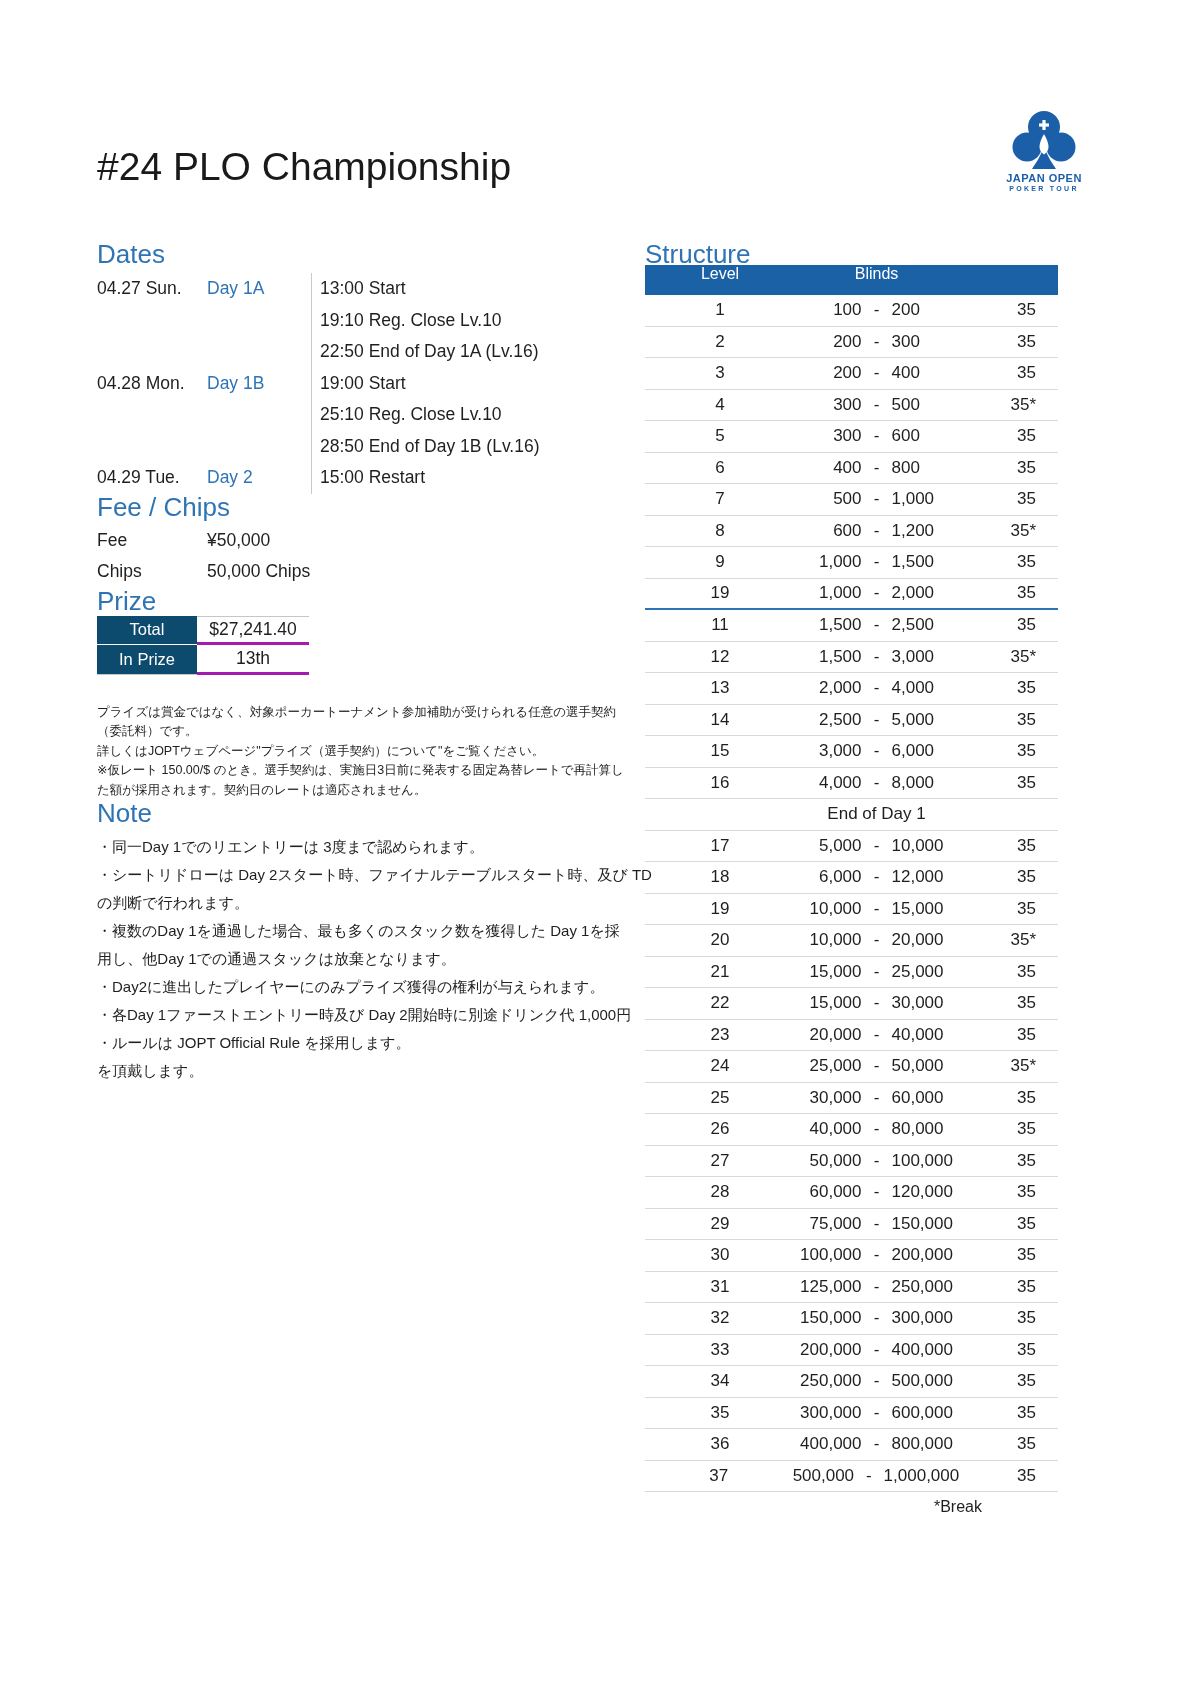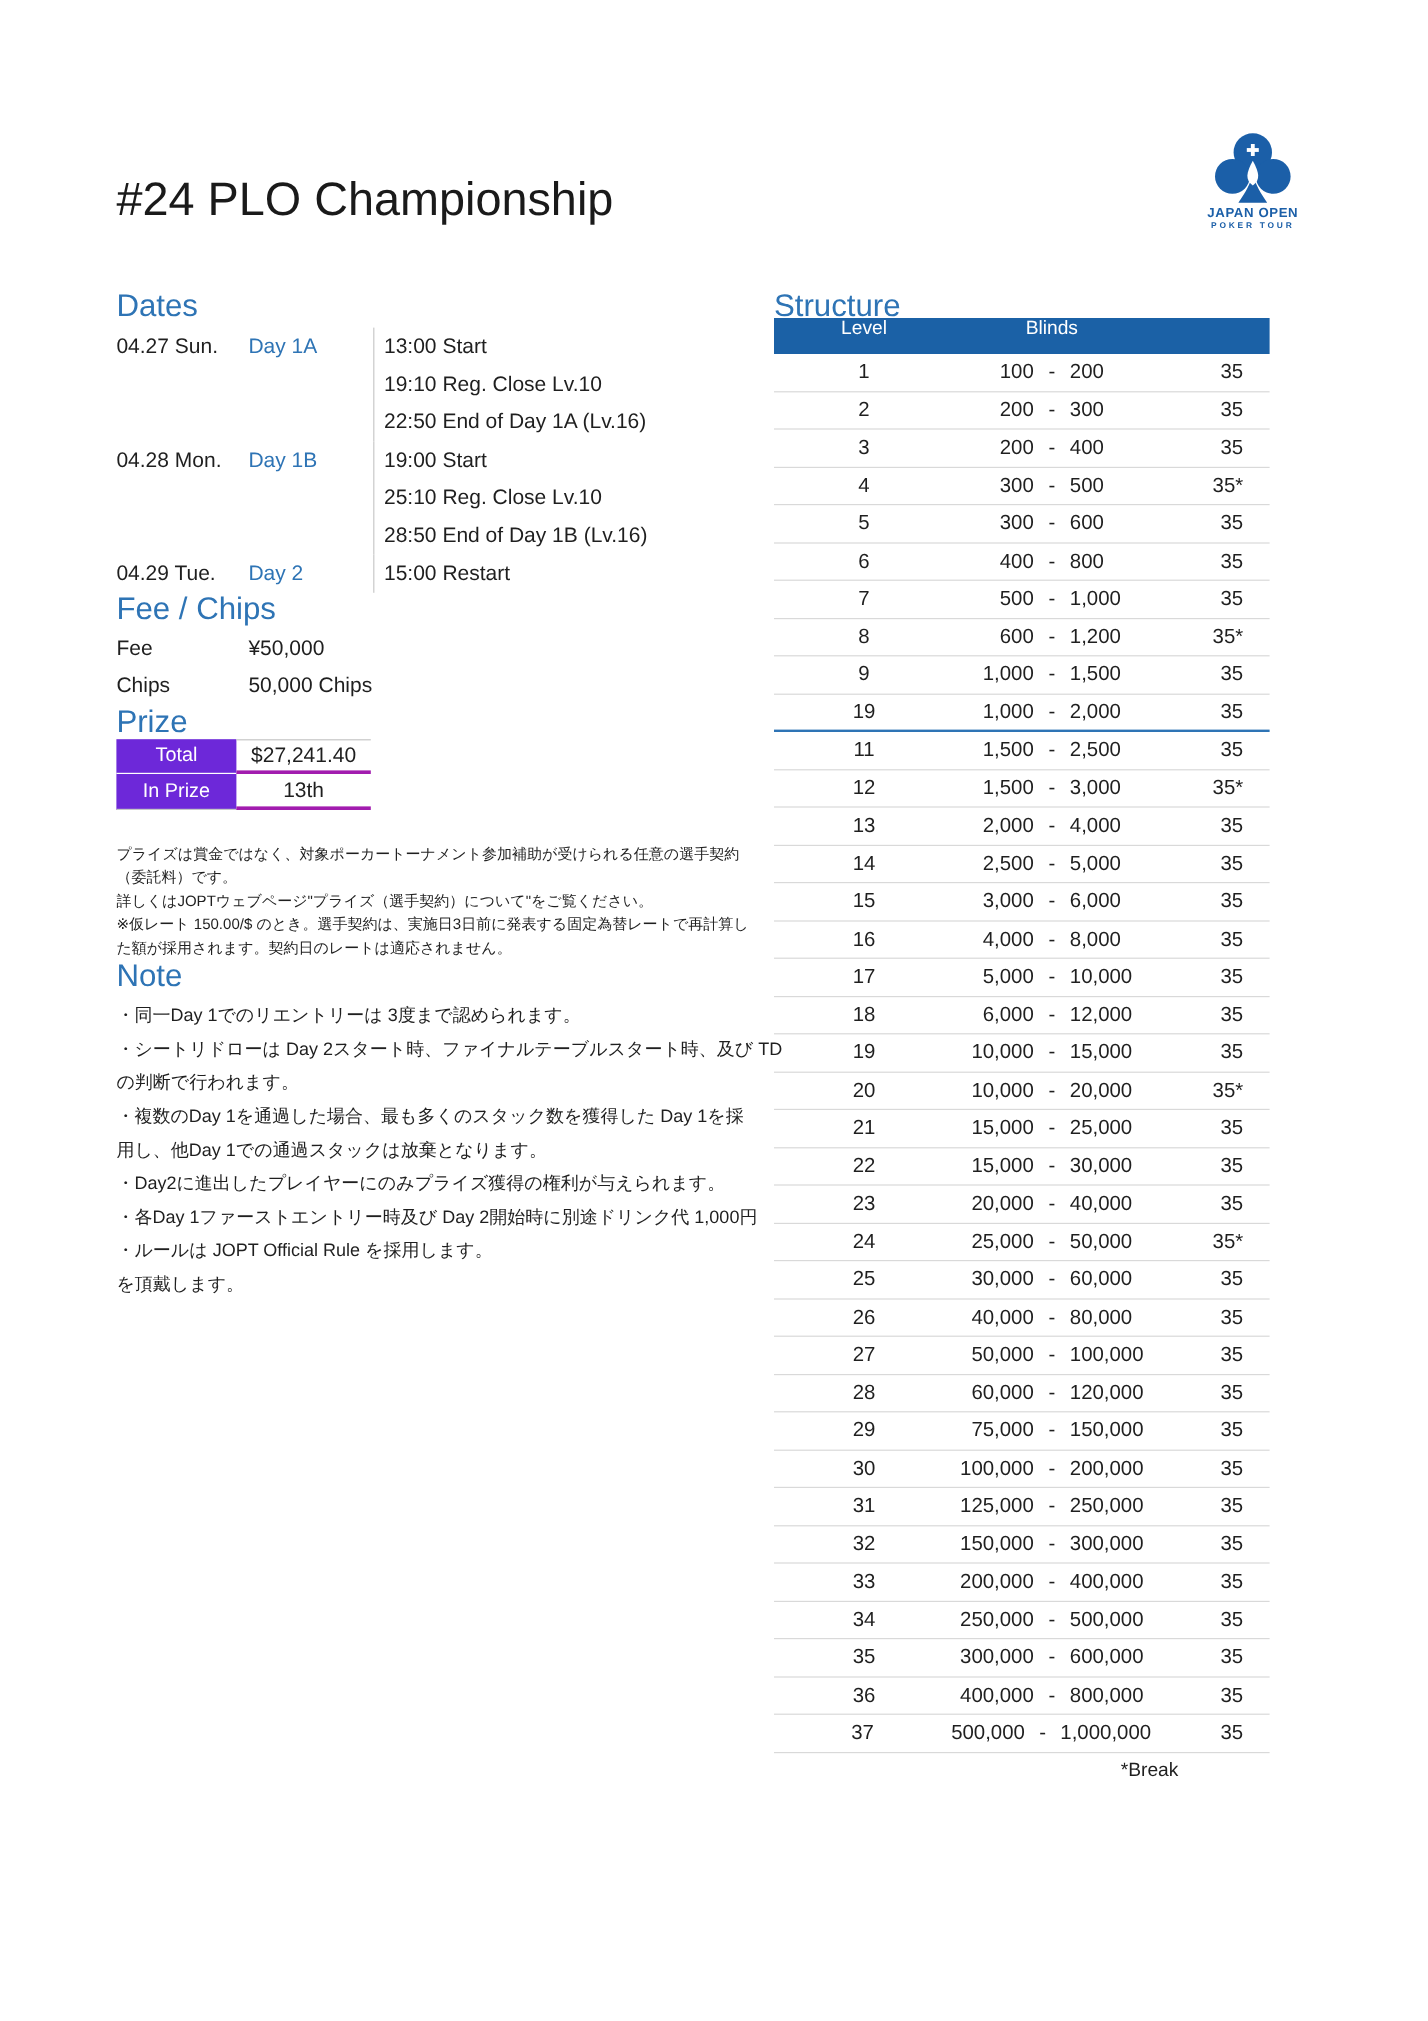--- a/index.html
+++ b/index.html
@@ -31,21 +31,21 @@
   
   .mt-fee{margin-top:31px;}
   #fee-rows{margin-top:5px;}
   .f-row{display:flex;font-size:17.5px;line-height:31.5px;}
   .f-label{width:110px;}
 
   
   .mt-prize{margin-top:31px;}
   #prize-rows{margin-top:2px;width:212px;}
   .p-row{display:flex;height:29.5px;box-sizing:border-box;}
-  .p-label{width:100px;background:#6d28d9;color:#fff;font-size:16.5px;display:flex;align-items:center;justify-content:center;box-sizing:border-box;}
+  .p-label{width:100px;background:#0c4a6e;color:#fff;font-size:16.5px;display:flex;align-items:center;justify-content:center;box-sizing:border-box;}
   .p-row.first .p-label{border-bottom:1px solid #ffffff;}
   .p-row.last .p-label{border-bottom:1px solid #c6c6c6;}
   .p-value{width:112px;font-size:17.5px;display:flex;align-items:center;justify-content:center;border-bottom:3px solid #a21caf;box-sizing:border-box;}
   .p-row.first .p-value{border-top:1px solid #c6c6c6;}
 
   #prize-disclaimer{margin-top:28px;font-size:12.5px;line-height:19.5px;}
   .disc-line{white-space:nowrap;}
 
   
   .mt-note{margin-top:36px;}
@@ -282,20 +282,25 @@
             <div class="c-bb">6,000</div>
             <div class="c-min">35</div>
           </div>
           <div class="srow">
             <div class="c-level">16</div>
             <div class="c-sb">4,000</div>
             <div class="c-dash">-</div>
             <div class="c-bb">8,000</div>
             <div class="c-min">35</div>
           </div>
+          <div class="srow special">
+            <div class="c-level"></div>
+            <div class="c-special">End of Day 1</div>
+            <div class="c-min"></div>
+          </div>
           <div class="srow">
             <div class="c-level">17</div>
             <div class="c-sb">5,000</div>
             <div class="c-dash">-</div>
             <div class="c-bb">10,000</div>
             <div class="c-min">35</div>
           </div>
           <div class="srow">
             <div class="c-level">18</div>
             <div class="c-sb">6,000</div>

